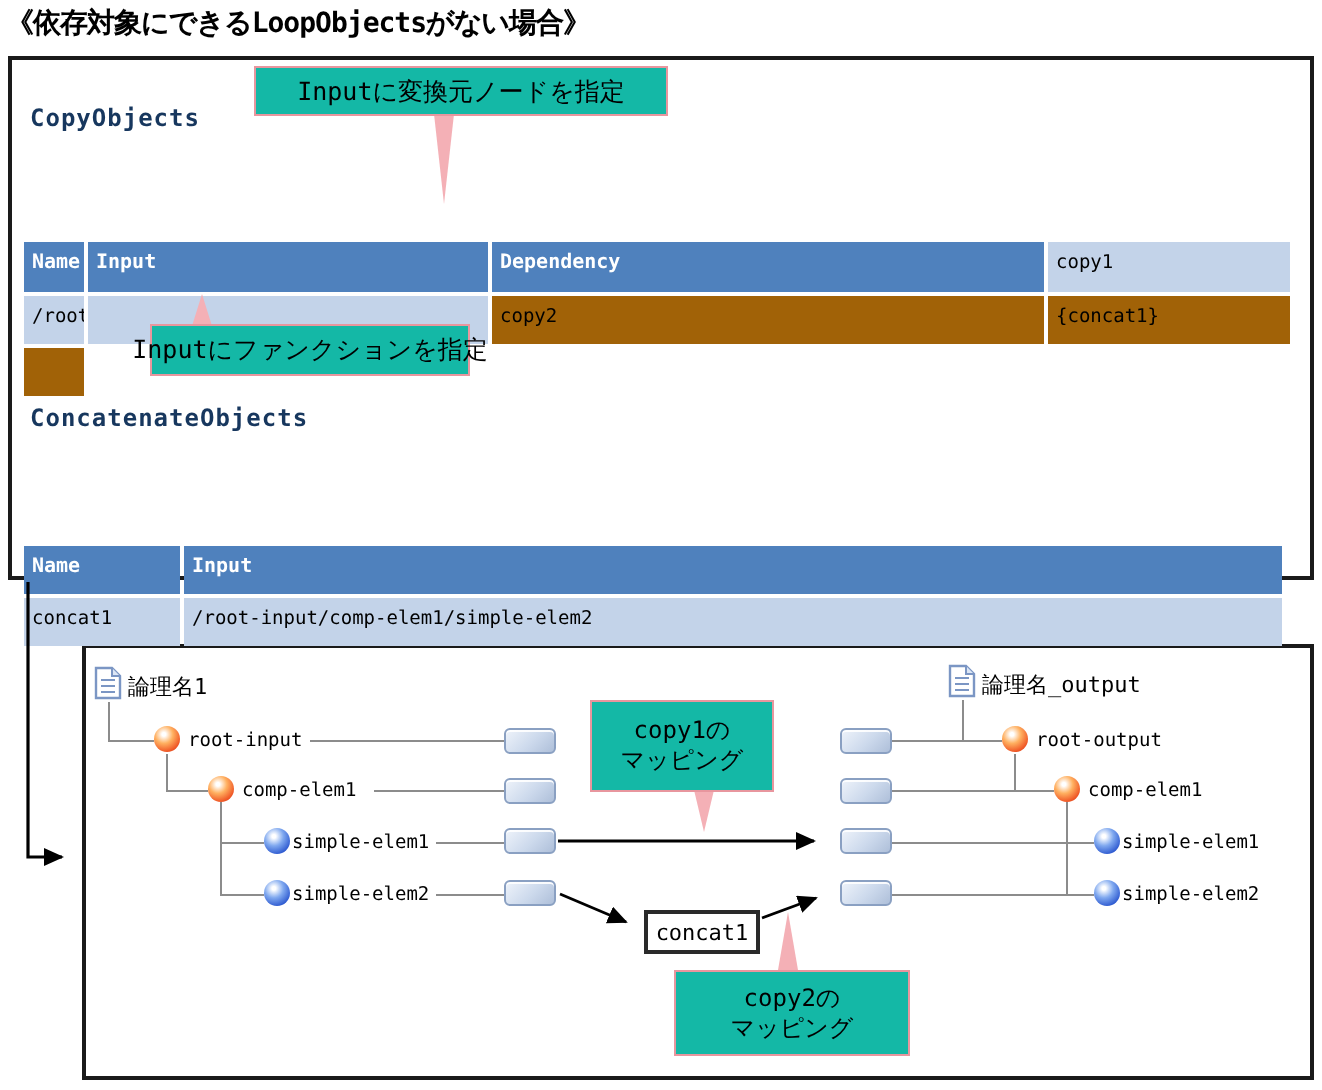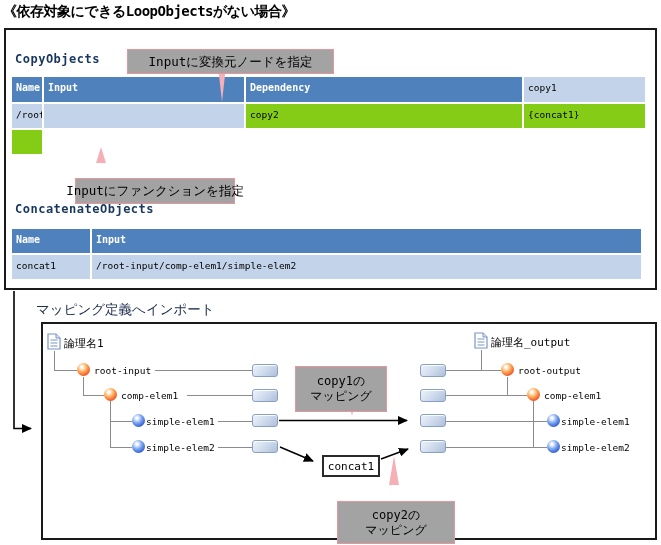--- a/index.html
+++ b/index.html
@@ -9,31 +9,31 @@
     -webkit-font-smoothing:none;color:#000;
   }
   .abs{position:absolute;}
   .title{left:3px;top:3px;font-size:14px;font-weight:bold;letter-spacing:-0.5px;white-space:nowrap;}
   .outerbox{border:2px solid #1a1a1a;background:#fff;}
   .box1{left:4px;top:28px;width:649px;height:258px;}
   .box2{left:41px;top:322px;width:612px;height:214px;}
   .heading{font-size:12px;font-weight:bold;color:#17375e;white-space:nowrap;letter-spacing:0.5px;}
   
   .callout{
-    background:#a3a3a3;border:1px solid #e8969e;box-sizing:border-box;
+    background:#14b8a6;border:1px solid #e8969e;box-sizing:border-box;
     display:flex;align-items:center;justify-content:center;flex-direction:column;
-    font-size:12.5px;text-align:center;z-index:6;line-height:1.25;white-space:nowrap;margin-top:16px;
+    font-size:12.5px;text-align:center;z-index:6;line-height:1.25;white-space:nowrap;
   }
   .tri{width:0;height:0;z-index:5;}
   
-  .grid{display:grid;gap:2px;z-index:2;}
+  .grid{display:grid;gap:2px;z-index:2;margin-top:44px;}
   .grid .hc{background:#4f81bd;color:#fff;font-weight:bold;font-size:10px;}
   .grid .c{font-size:9.5px;}
   .grid .r1{background:#c3d3e9;}
-  .grid .r2{background:#84cc16;}
+  .grid .r2{background:#a16207;}
   .grid div{padding:5px 0 0 4px;box-sizing:border-box;overflow:hidden;white-space:nowrap;}
   .t1{left:12px;top:77px;grid-template-columns:30px 200px 276px 121px;grid-auto-rows:25px 24px 24px;}
   .t2{left:12px;top:229px;grid-template-columns:78px 549px;grid-auto-rows:24px 24px;}
   
   .seclabel{left:36px;top:301px;font-size:13.5px;color:#1b2b4b;white-space:nowrap;}
   .treelabel{font-size:9.5px;white-space:nowrap;z-index:3;}
   .rootlabel{font-size:11px;white-space:nowrap;z-index:3;}
   .hline{height:1px;background:#8c8c8c;z-index:1;}
   .vline{width:1px;background:#8c8c8c;z-index:1;}
   .sphere{width:13px;height:13px;border-radius:50%;display:block;z-index:3;}

